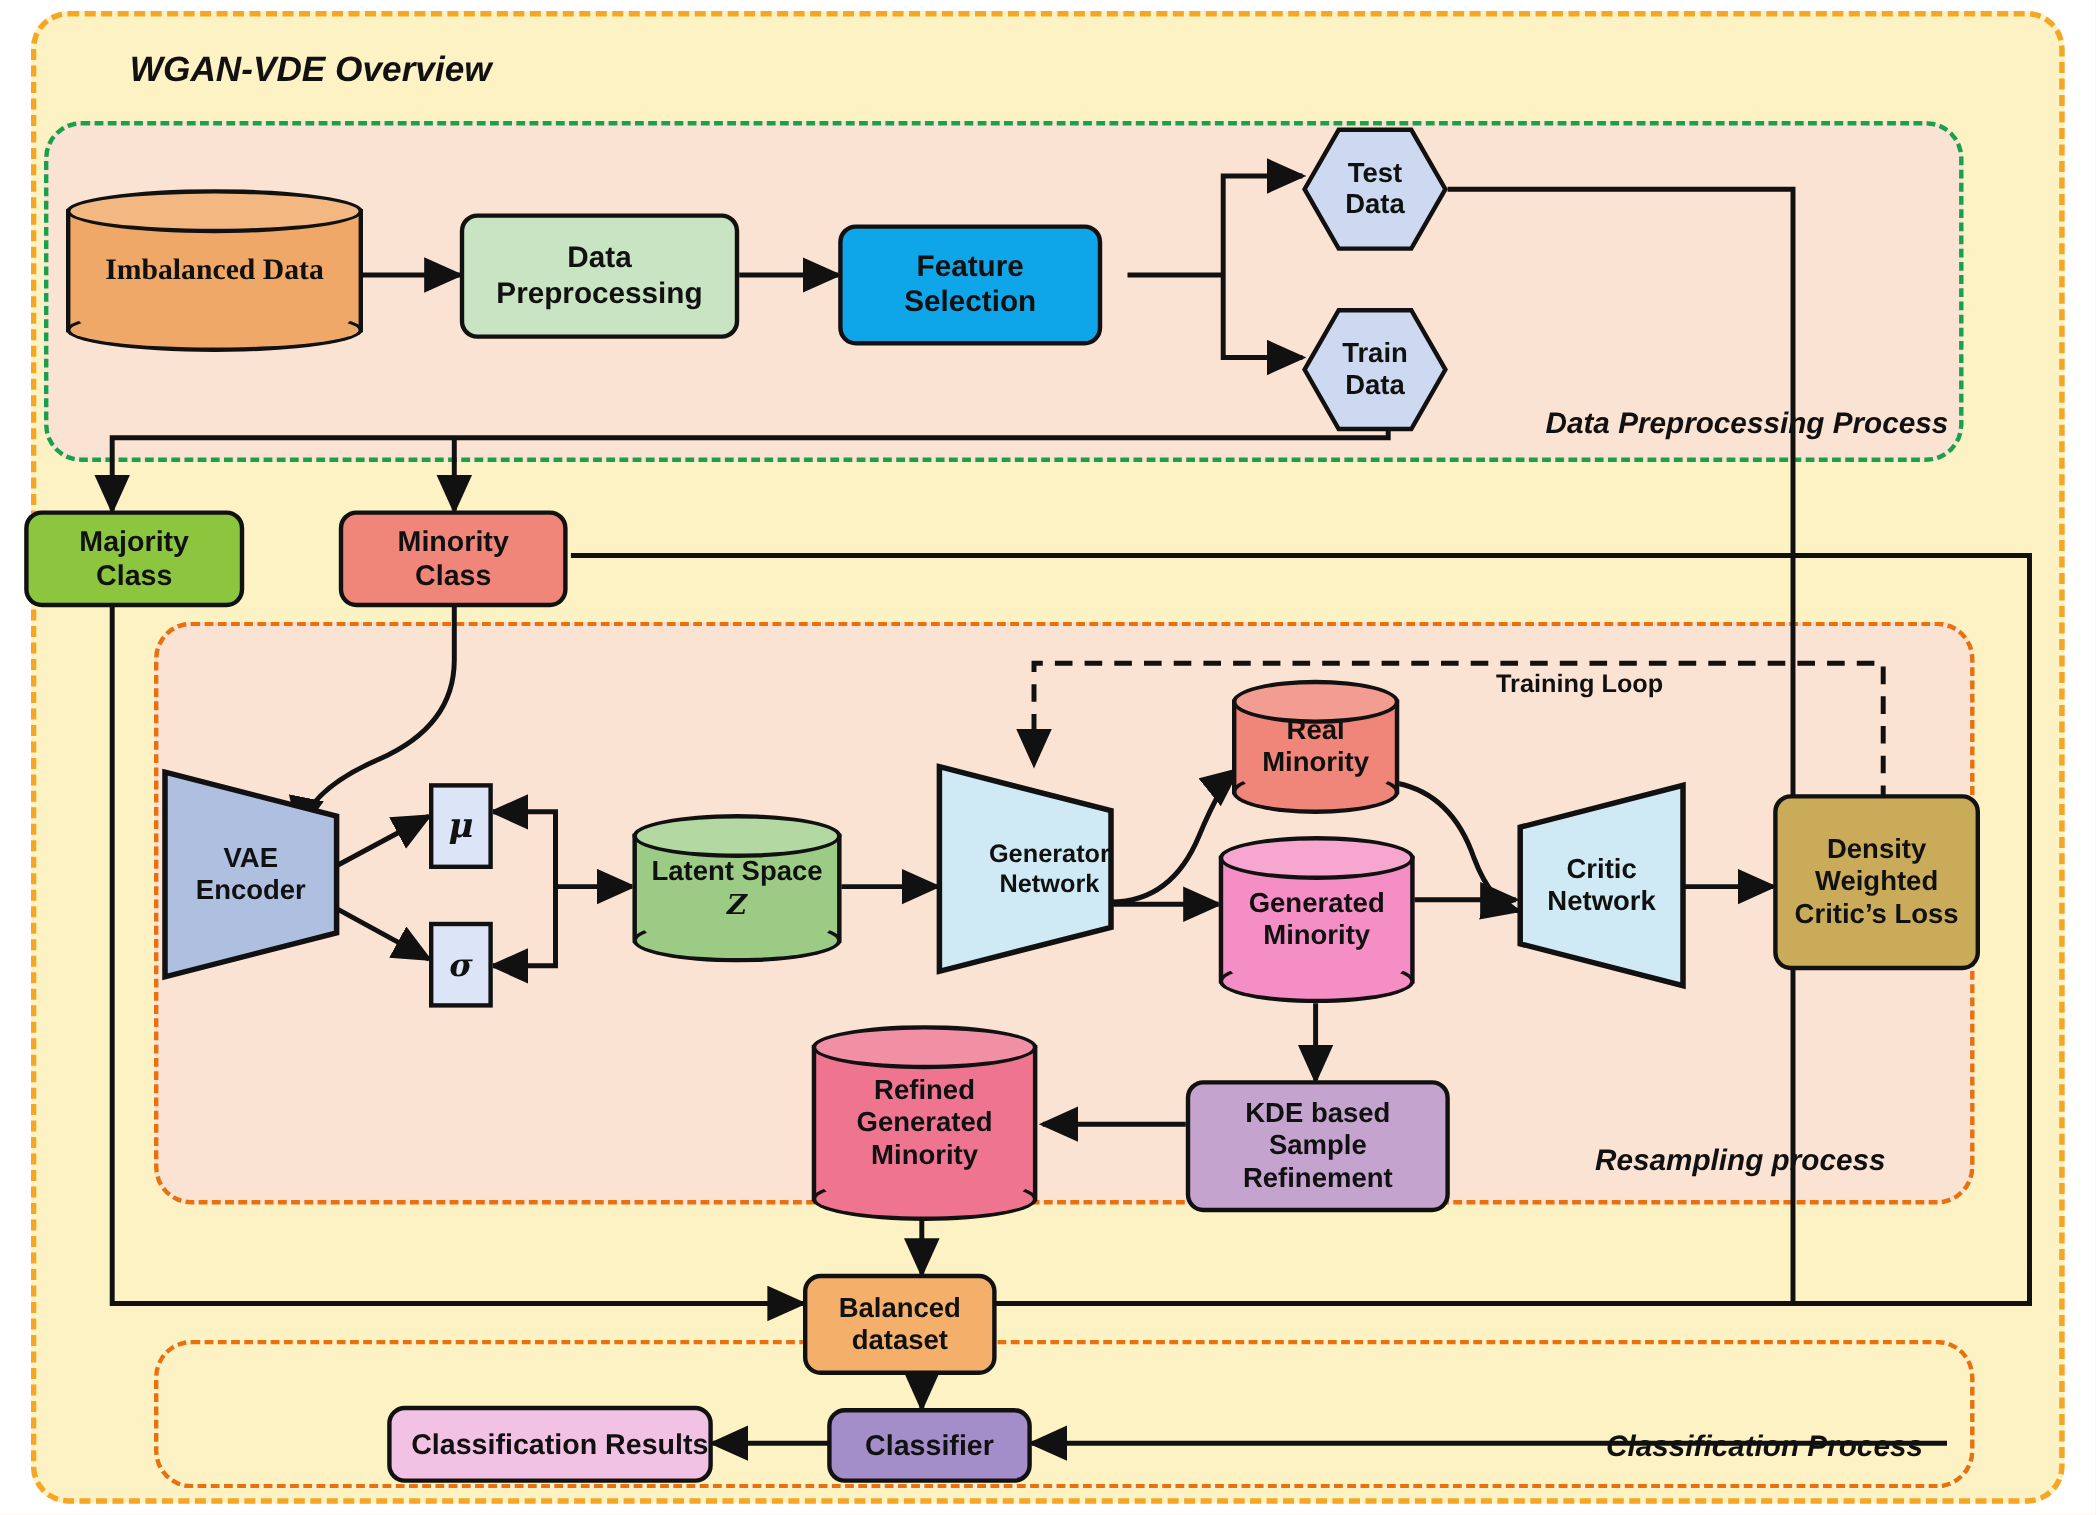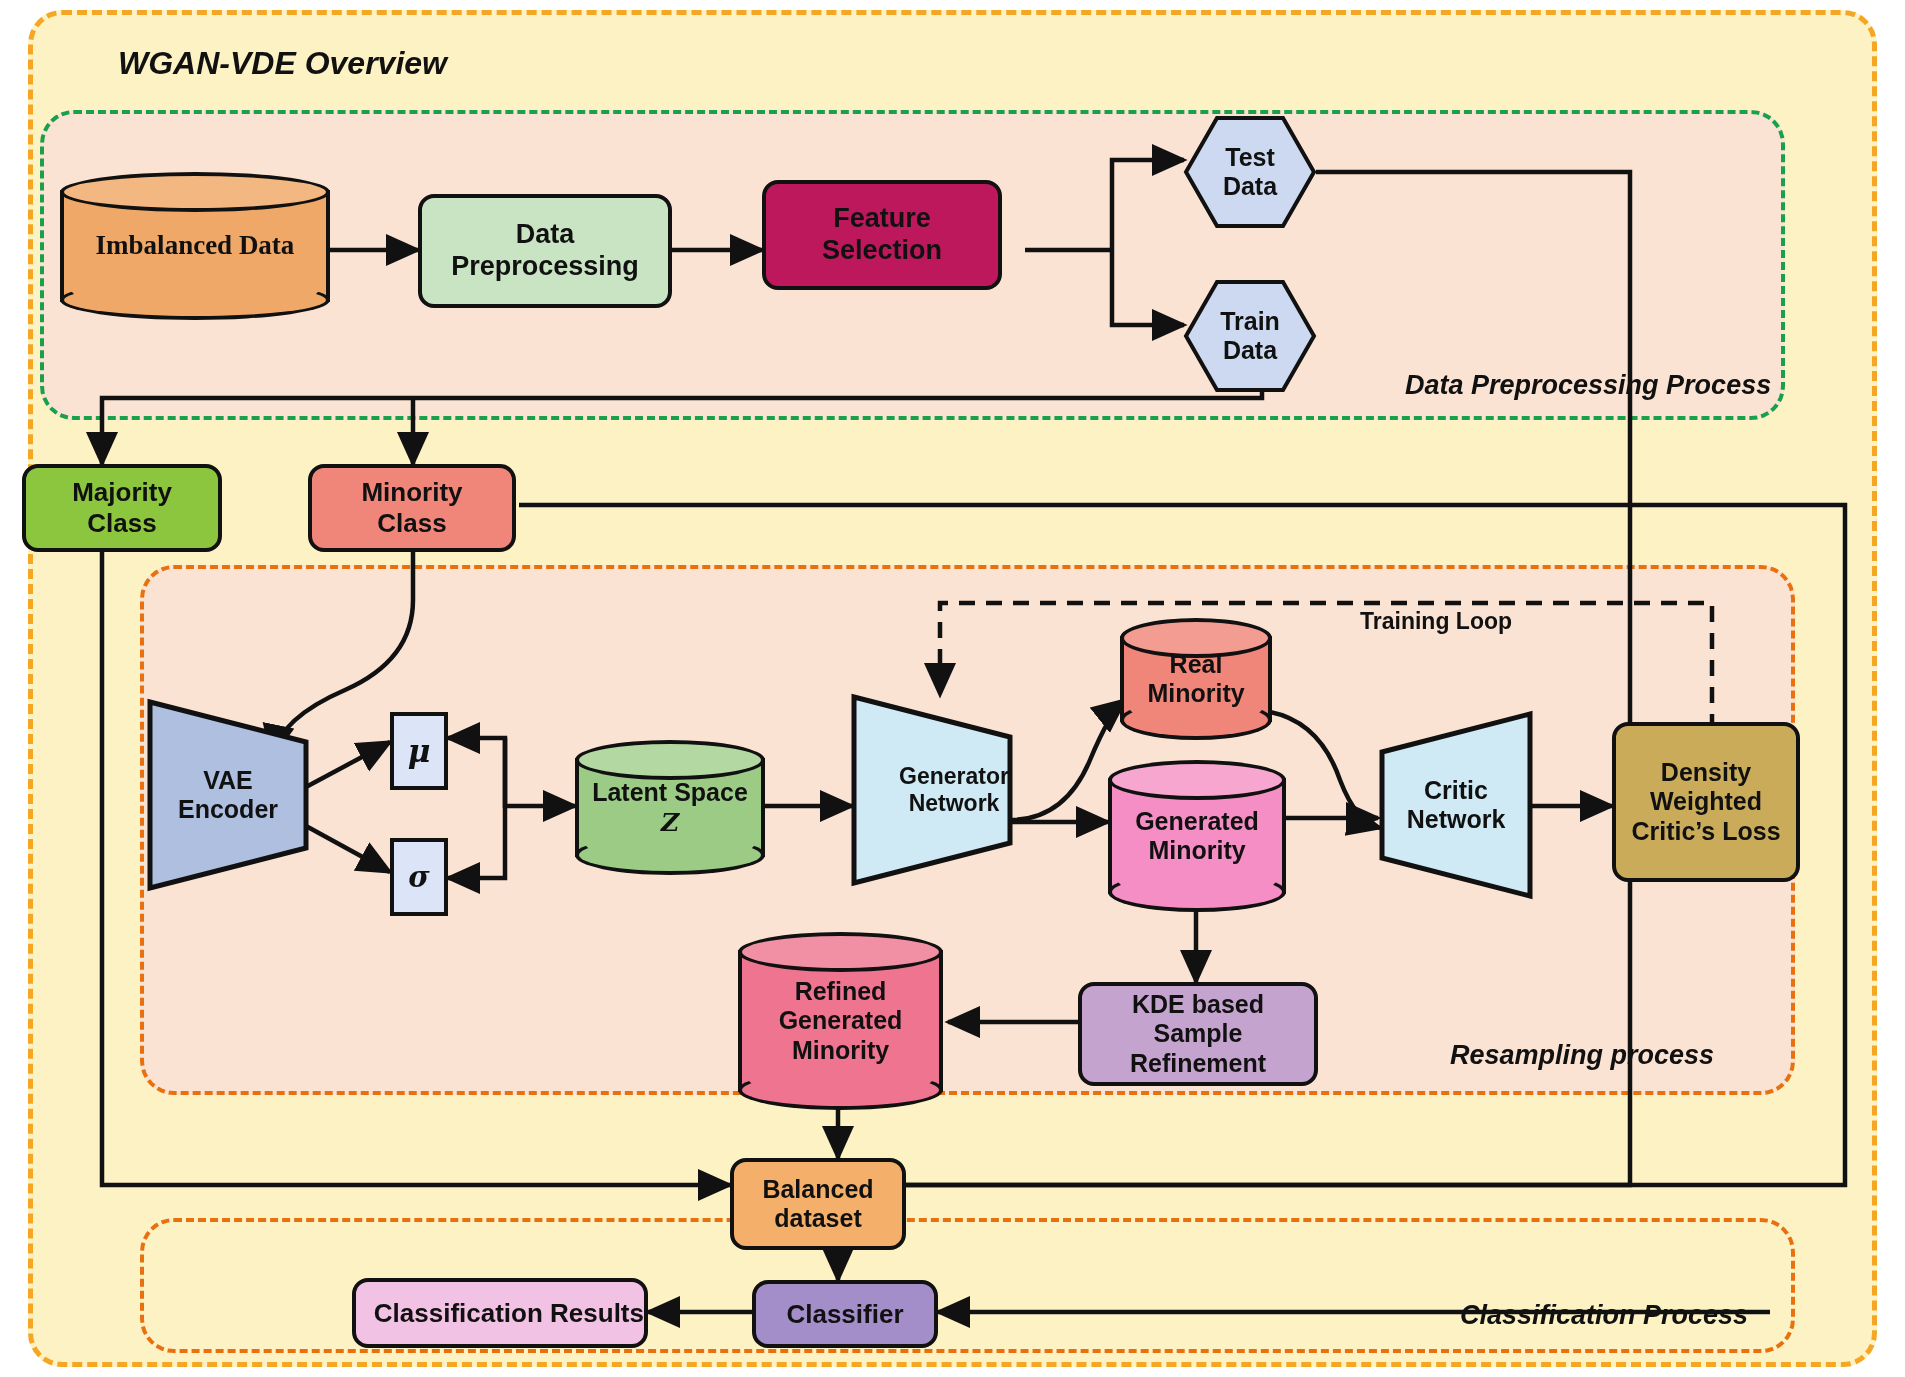--- a/index.html
+++ b/index.html
@@ -176,21 +176,21 @@
     <div class="bot" style="background:#f0a868;"></div>
     <div class="top" style="background:#f3b882;"></div>
     <div class="lbl" style="font-size:27px; font-family:'Liberation Serif', serif;">Imbalanced Data</div>
   </div>
 
   <div class="node rrect" style="left:418px; top:194px; width:254px; height:114px; background:#c9e4c2; font-size:27px; flex-direction:column;">
     <span>Data</span>
     <span>Preprocessing</span>
   </div>
 
-  <div class="node rrect" style="left:762px; top:180px; width:240px; height:110px; background:#be185d; font-size:27px; flex-direction:column;">
+  <div class="node rrect" style="left:762px; top:204px; width:240px; height:110px; background:#0ea5e9; font-size:27px; flex-direction:column;">
     <span>Feature</span>
     <span>Selection</span>
   </div>
 
   <div class="node hex" style="left:1184px; top:116px; width:132px; height:112px;">
     <svg class="shapes" viewBox="0 0 132 112" preserveAspectRatio="none">
       <polygon points="33,2 99,2 130,56 99,110 33,110 2,56" fill="#ccd9f0" stroke="#111" stroke-width="4"></polygon>
     </svg>
     <div style="position:absolute; left:0; right:0; top:0; bottom:0; display:flex; flex-direction:column; align-items:center; justify-content:center; font-size:25px; z-index:3;">
       <span>Test</span>
@@ -285,21 +285,21 @@
       <span>Network</span>
     </div>
   </div>
 
   <div class="node rrect" style="left:1612px; top:722px; width:188px; height:160px; background:#c9ab5a; font-size:25px; flex-direction:column;">
     <span>Density</span>
     <span>Weighted</span>
     <span>Critic’s Loss</span>
   </div>
 
-  <div class="node rrect" style="left:1078px; top:982px; width:240px; height:104px; background:#c5a3cf; font-size:25px; flex-direction:column;">
+  <div class="node rrect" style="left:1078px; top:982px; width:240px; height:120px; background:#c5a3cf; font-size:25px; flex-direction:column;">
     <span>KDE based</span>
     <span>Sample</span>
     <span>Refinement</span>
   </div>
 
   <div class="cyl" style="left:738px; top:932px; width:205px; height:178px;">
     <div class="body" style="background:#ef7490;"></div>
     <div class="bot" style="background:#ef7490;"></div>
     <div class="top" style="background:#f18fa5;"></div>
     <div class="lbl" style="font-size:25px; flex-direction:column;">

